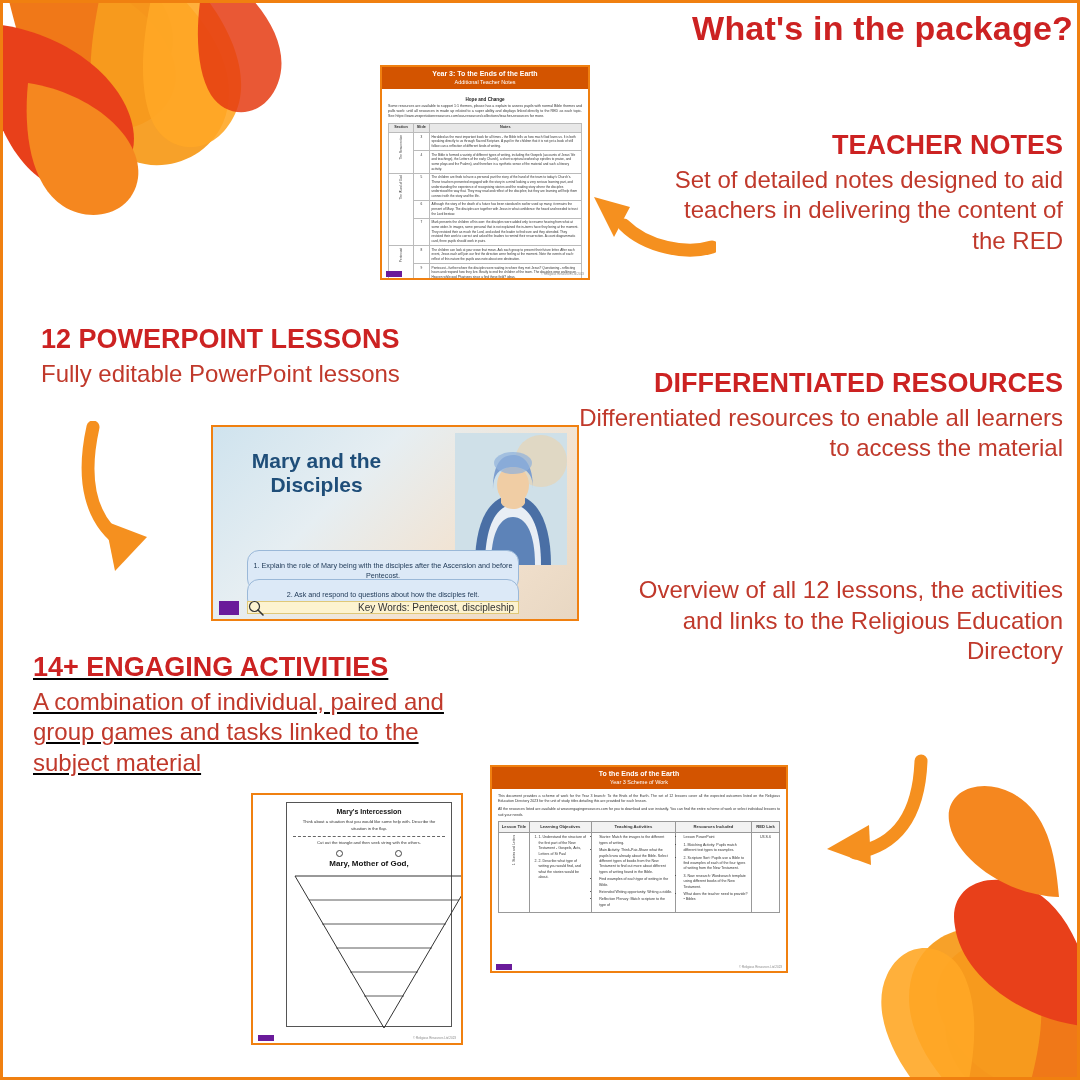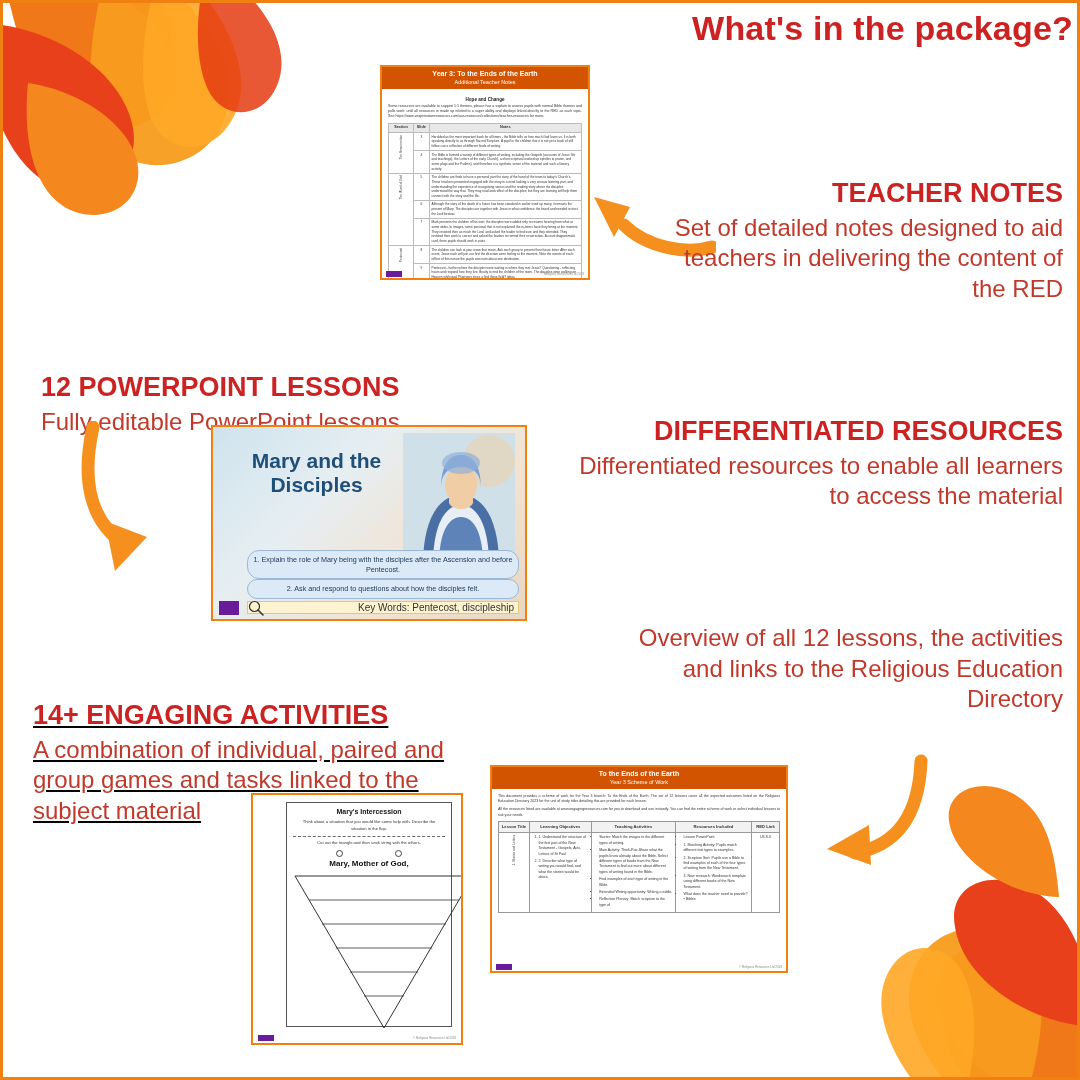--- a/index.html
+++ b/index.html
@@ -28,21 +28,21 @@
     left: 520px; top: 6px;
     width: 550px;
     text-align: right;
     font-weight: bold;
     font-size: 34px;
     color: #cc2222;
     letter-spacing: 0.2px;
   }
 
   
-  .block { position: absolute; margin-top: 48px; }
+  .block { position: absolute; }
   .block .hd {
     font-weight: bold;
     color: #cc2222;
     font-size: 27px;
     line-height: 1.1;
     margin-bottom: 4px;
   }
   .block .bd {
     color: #c0392b;
     font-size: 24px;
@@ -142,40 +142,40 @@
   .sow-c5 { width: 10%; text-align: center; }
   ul.tight { margin: 0 0 0 5px; padding: 0; }
   ul.tight li { margin-bottom: 2px; }
   ol.tight { margin: 0 0 0 6px; padding: 0; }
   ol.tight li { margin-bottom: 2px; }
 
   
   .slide {
     position: absolute;
     left: 208px; top: 422px;
-    width: 316px; height: 196px;
+    width: 368px; height: 196px;
     border: 2px solid #f08010;
     background: linear-gradient(135deg,#cfe3ee 0%,#e6eef2 35%,#f3e2cf 70%,#e8d7c2 100%);
     overflow: hidden;
   }
   .slide-title {
     position: absolute; left: 16px; top: 22px; width: 175px;
     color: #1f4e79; font-weight: bold; font-size: 21px; line-height: 1.15;
     text-align: center;
   }
   .mary-img {
     position: absolute; right: 10px; top: 6px; width: 112px; height: 132px;
     overflow: hidden;
   }
   .obj {
     position: absolute; left: 34px; width: 272px;
     background: #dce9f7; border: 1px solid #9ab8d8;
     border-radius: 12px;
     font-size: 7.2px; line-height: 1.35; color: #1b3553;
-    text-align: center; padding: 4px 4px;
+    text-align: center; padding: 10px 4px;
   }
   .obj1 { top: 123px; }
   .obj2 { top: 152px; }
   .keywords {
     position: absolute; left: 34px; top: 174px; width: 272px;
     background: #fdf3d0; border: 1px solid #e0c878;
     font-size: 10px; color: #333; text-align: right; padding: 0 4px;
   }
   .slide-logo { position: absolute; left: 6px; bottom: 4px; width: 20px; height: 14px; background: #6a1b9a; }
   .slide-mag { position: absolute; left: 34px; bottom: 2px; width: 18px; height: 18px; }

